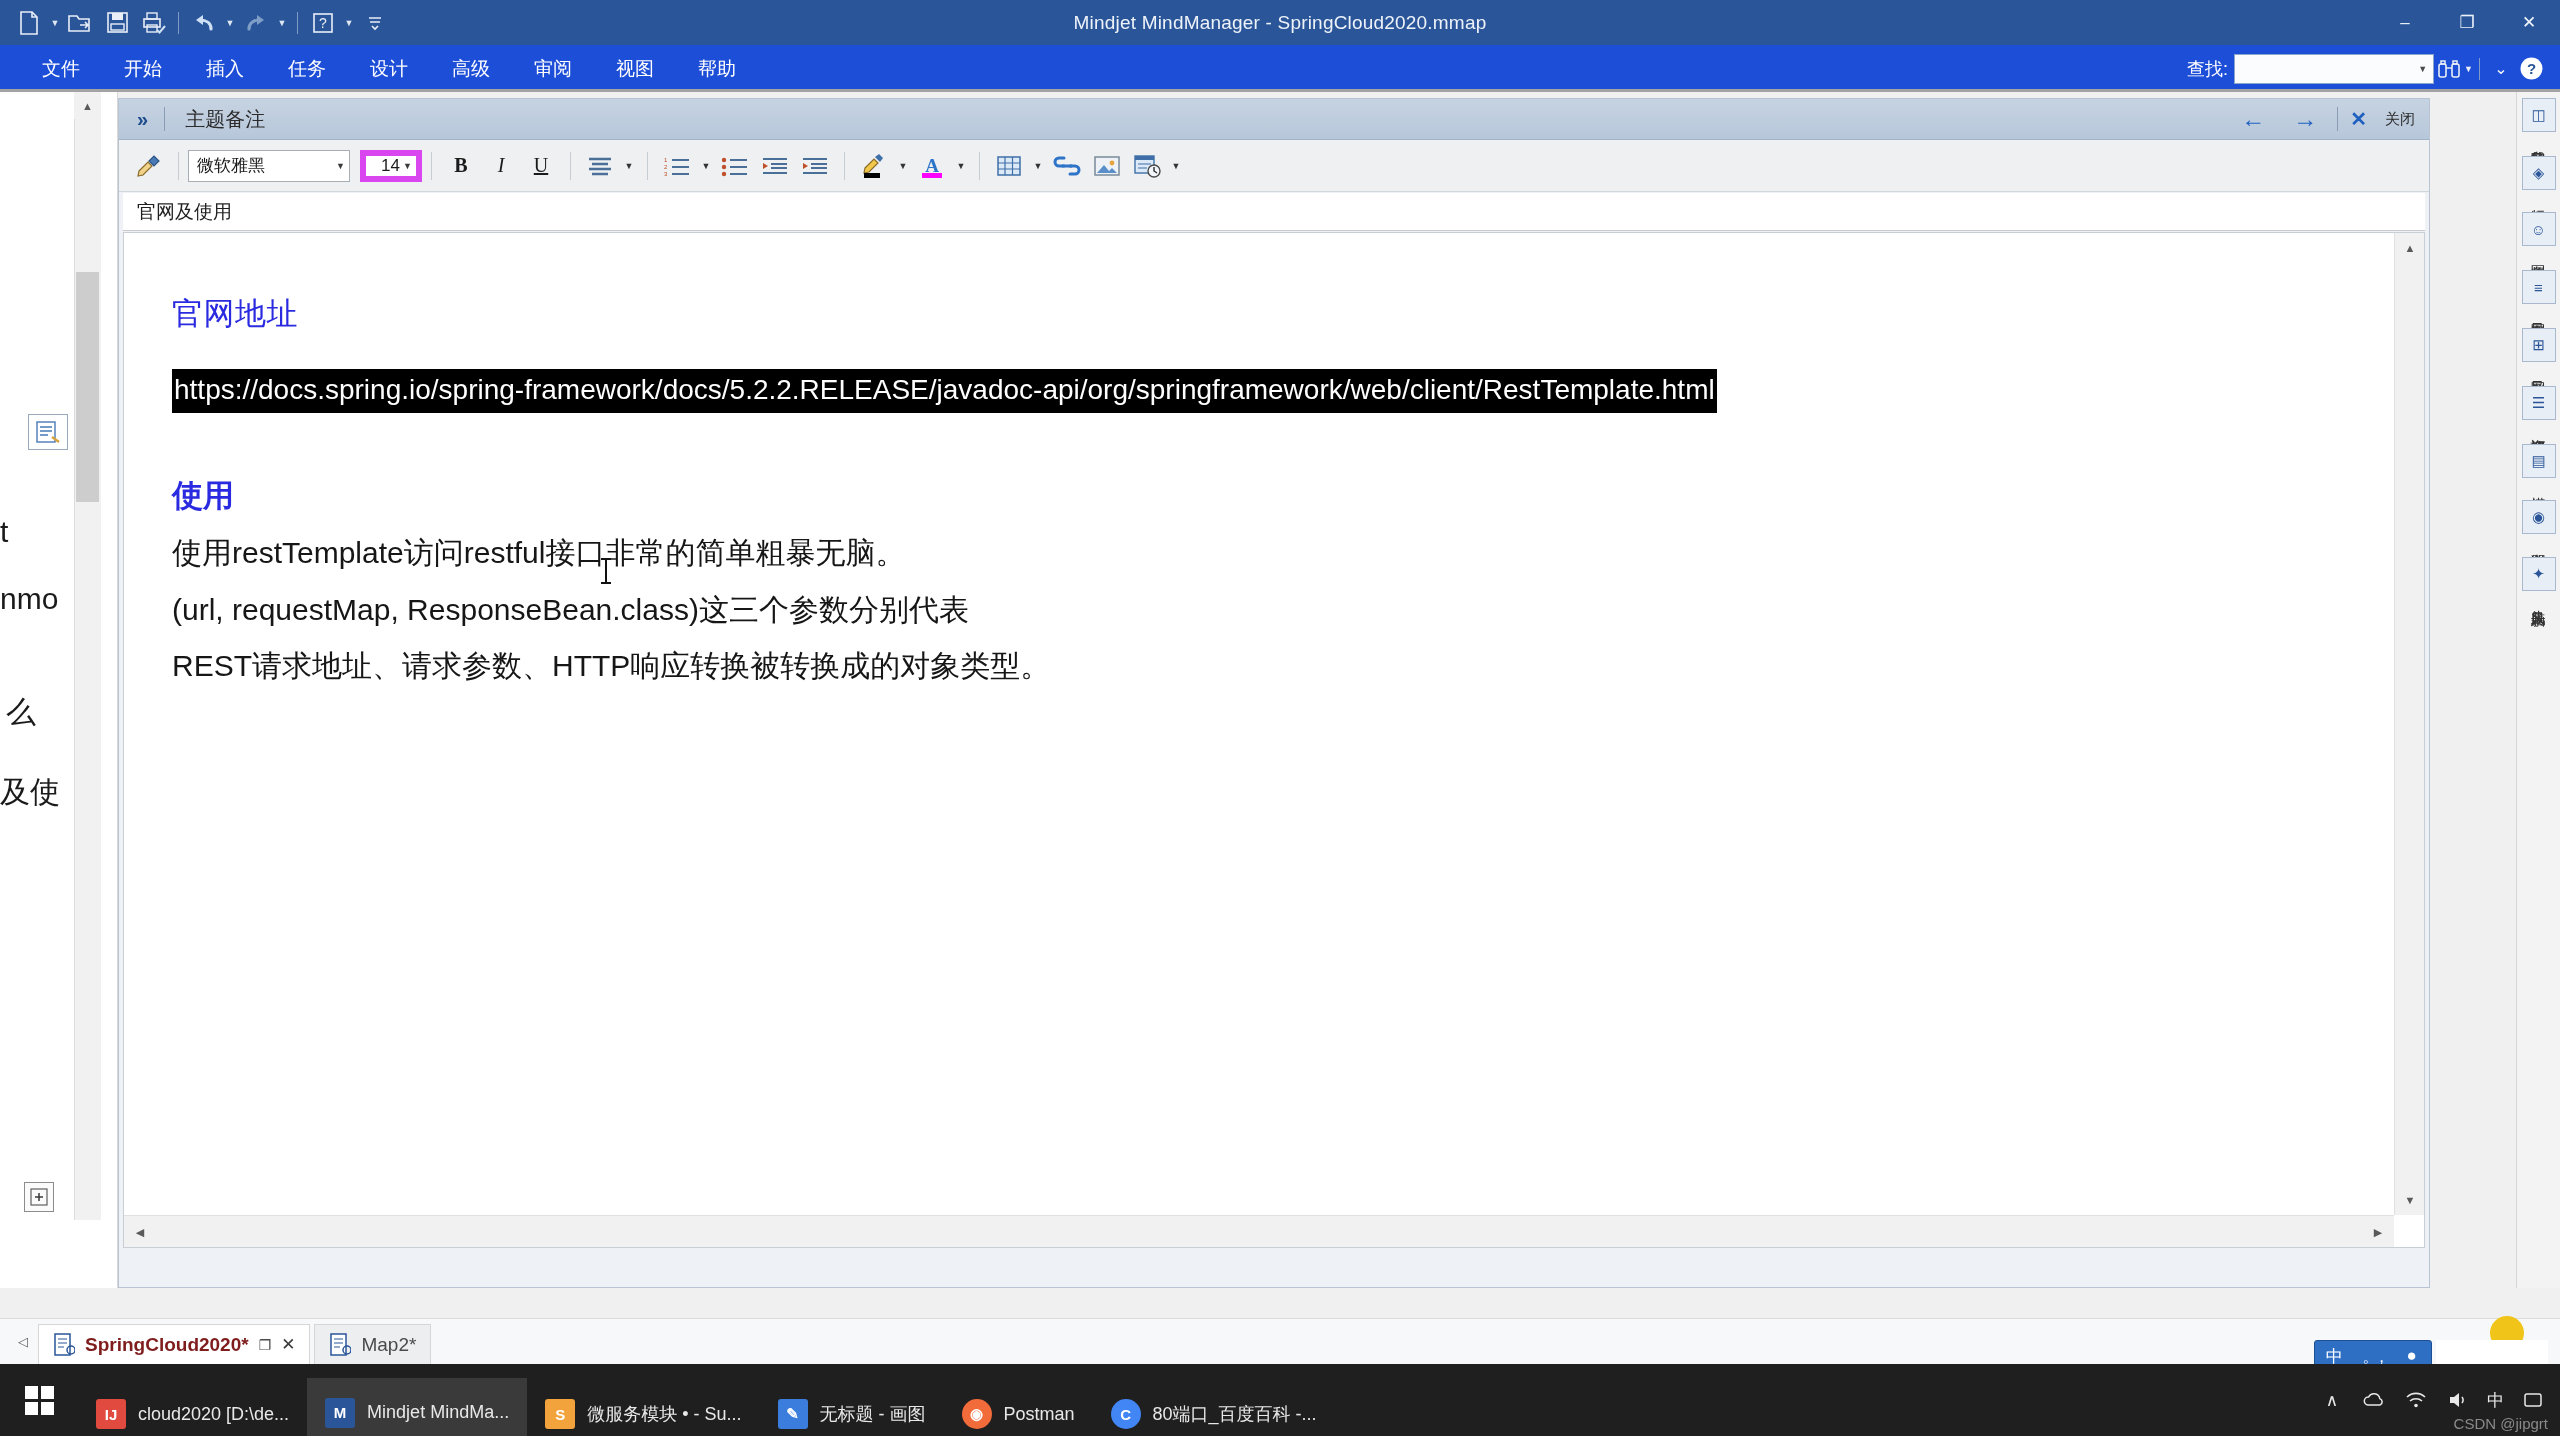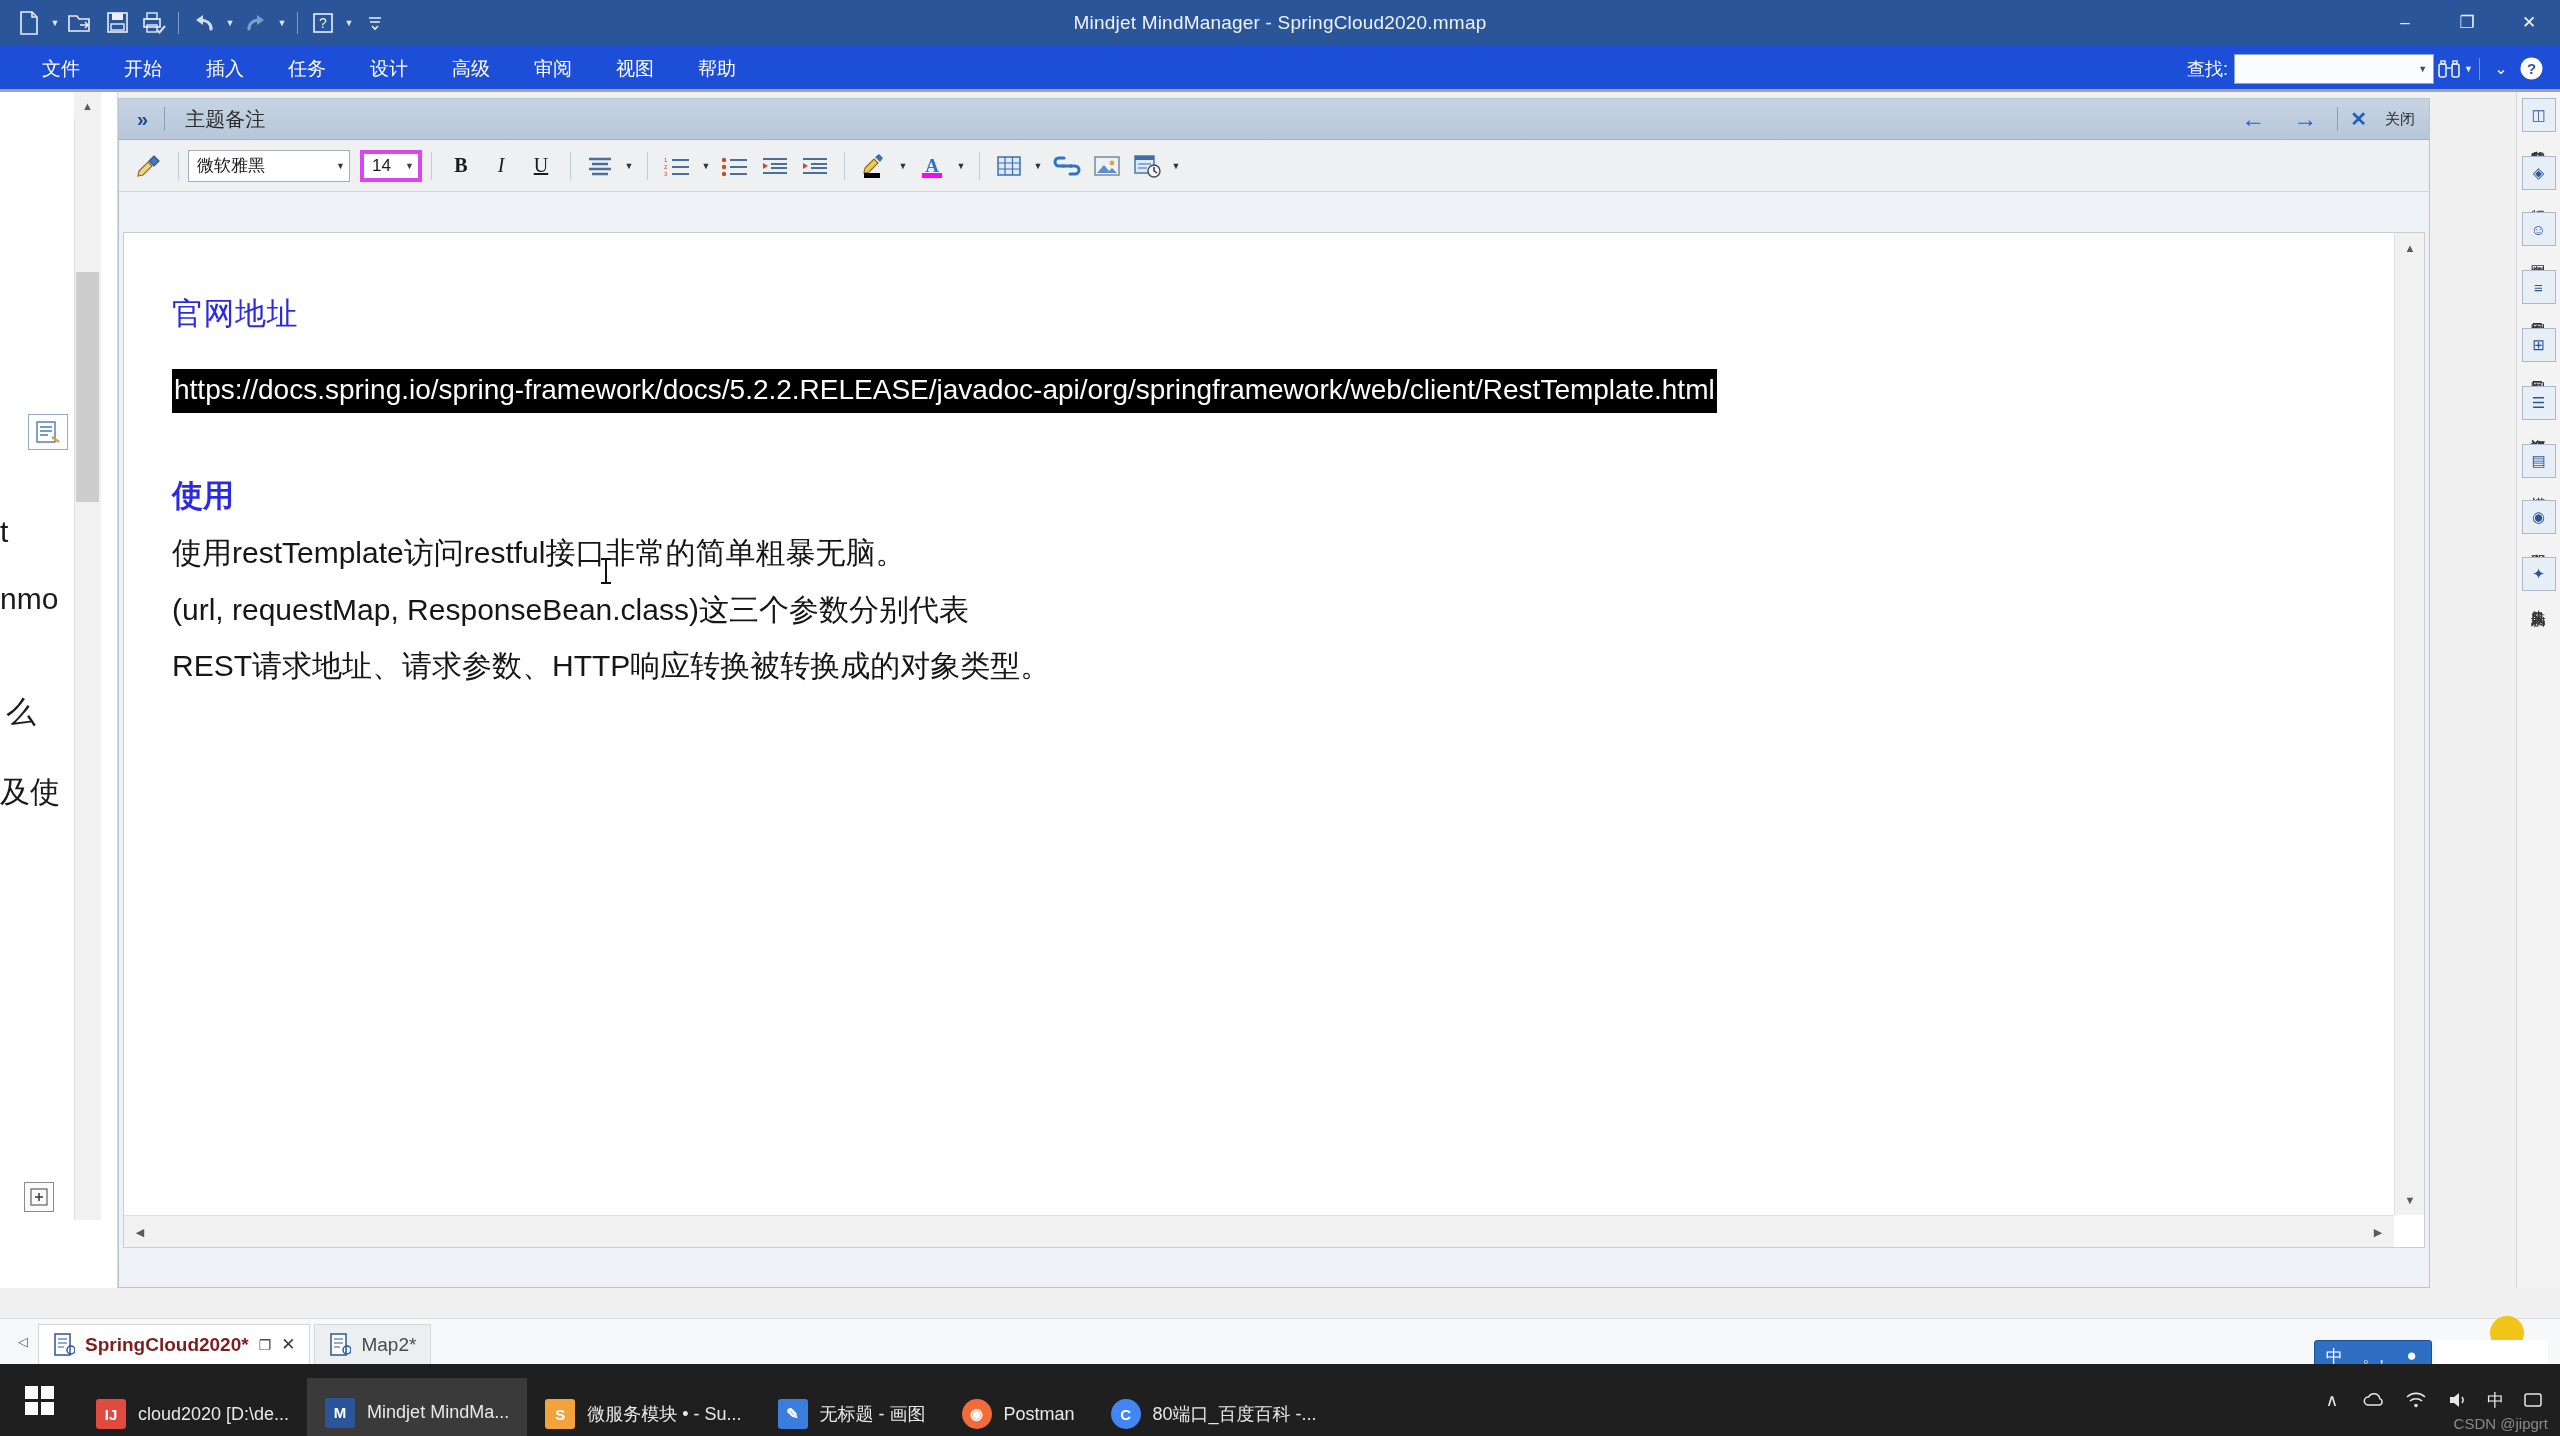--- a/index.html
+++ b/index.html
@@ -116,22 +116,22 @@
     display: flex; align-items: center; padding-left: 10px; gap: 0;
   }
   .tb-btn { width: 40px; height: 40px; display: flex; align-items: center; justify-content: center; }
   .tb-sep { width: 1px; height: 28px; background: #c6ccd3; margin: 0 9px; }
   .tb-caret { width: 18px; height: 40px; display: flex; align-items: center; justify-content: center; font-size: 9px; color: #333; }
   .font-combo {
     width: 162px; height: 32px; background: #ffffff; border: 1px solid #a6adb4;
     display: flex; align-items: center; padding: 0 4px 0 8px; font-size: 17px; color: #1b1b1b;
   }
   .size-combo {
-    width: 62px; height: 32px; background: #ffffff; border: 4px solid #d946ef;
-    display: flex; align-items: center; padding: 0 4px 0 8px; font-size: 17px; color: #1b1b1b;
+    width: 62px; height: 32px; background: #ffffff; border: 6px solid #d946ef;
+    display: flex; align-items: center; padding: 0 4px 0 15px; font-size: 17px; color: #1b1b1b;
     margin-left: 10px;
   }
   .combo-caret { margin-left: auto; font-size: 9px; color: #3a3a3a; }
   .btn-bold { font-weight: bold; font-size: 20px; color: #1b1b1b; font-family: "Liberation Serif", serif; }
   .btn-italic { font-style: italic; font-size: 20px; color: #1b1b1b; font-family: "Liberation Serif", serif; }
   .btn-under { font-size: 20px; color: #1b1b1b; text-decoration: underline; font-family: "Liberation Serif", serif; }
 
   .topic-title-bar {
     position: absolute; left: 4px; top: 94px; width: 2302px; height: 38px;
     background: #ffffff; border-bottom: 1px solid #c9c9c9;
@@ -520,20 +520,21 @@
             <rect x="2" y="2" width="19" height="17" fill="#dce9f7" stroke="#3f6fa8" stroke-width="1.4"></rect>
             <rect x="2" y="2" width="19" height="4" fill="#3f6fa8"></rect>
             <path d="M5 10h13M5 14h9" stroke="#3f6fa8" stroke-width="1.2"></path>
             <circle cx="21" cy="17" r="6" fill="#f2f5f9" stroke="#4a4a4a" stroke-width="1.4"></circle>
             <path d="M21 13v4l3 2" stroke="#2a2a2a" stroke-width="1.4" fill="none"></path>
           </svg>
       </div>
       <div class="tb-caret">▼</div>
     </div>
 
+    <div class="topic-title-bar">官网及使用</div>
 
     <div class="editor-wrap">
       <div class="editor">
         <div class="h-blue">官网地址</div>
         <div>
           <span class="url-sel">https://docs.spring.io/spring-framework/docs/5.2.2.RELEASE/javadoc-api/org/springframework/web/client/RestTemplate.html</span>
         </div>
         <div class="gap-1"></div>
         <div class="h-blue2">使用</div>
         <div class="p-line">使用restTemplate访问restful接口非常的简单粗暴无脑。</div>

